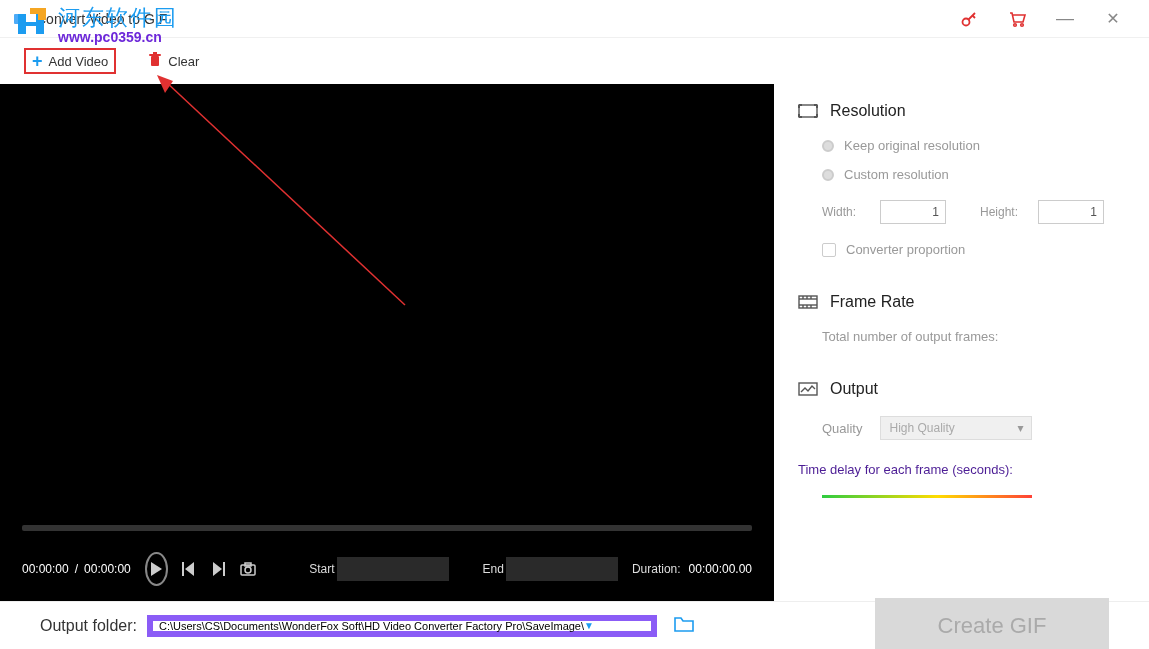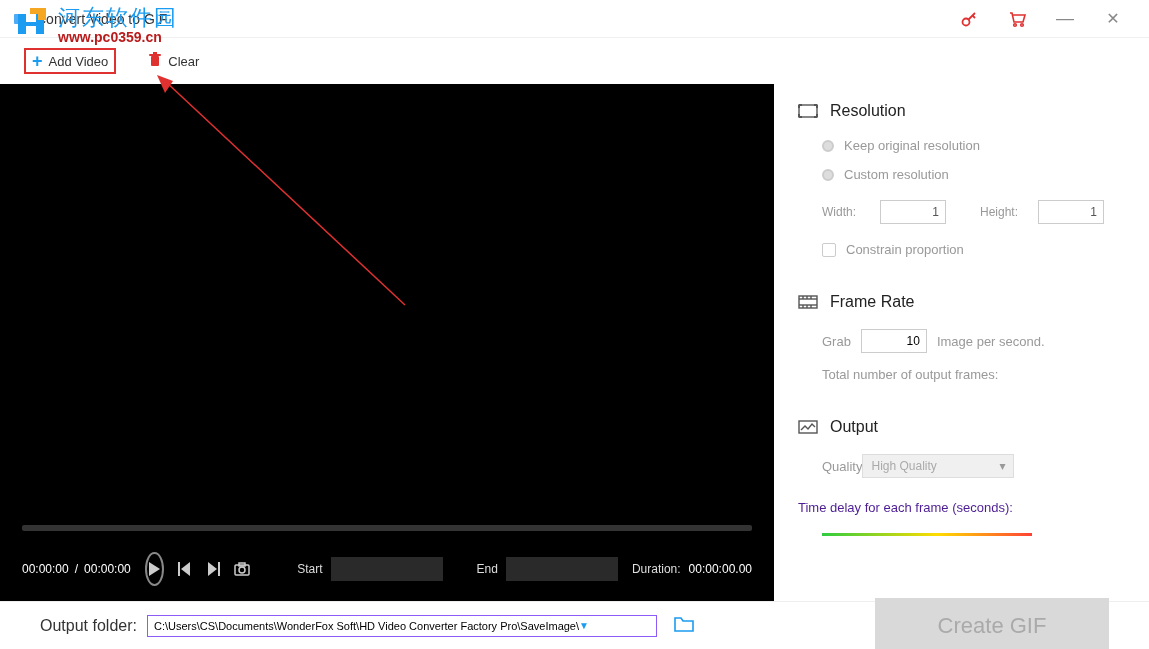--- a/index.html
+++ b/index.html
@@ -24,21 +24,21 @@
     .trash-icon { color: #e03131; }
     
     .main { display: flex; height: 517px; }
     .left-panel { width: 774px; background: #000; display: flex; flex-direction: column; }
     .video-preview { flex: 1; background: #000; }
     .timeline-bar { height: 6px; background: #333; margin: 8px 22px 6px 22px; border-radius: 2px; }
     .video-controls { height: 64px; display: flex; align-items: center; padding: 0 22px; color: #fff; font-size: 12px; gap: 14px; }
     .time-display { display: flex; align-items: center; gap: 6px; }
     .ctrl-btn { width: 24px; height: 24px; display: flex; align-items: center; justify-content: center; cursor: pointer; color: #ccc; }
     .play-btn { width: 34px; height: 34px; border: 2px solid #888; border-radius: 50%; display: flex; align-items: center; justify-content: center; }
-    .range-block { display: flex; align-items: center; gap: 8px; }
+    .range-block { display: flex; align-items: center; gap: 2px; }
     .range-label { color: #ddd; }
     .range-input { width: 112px; height: 24px; background: #2a2a2a; border: none; }
     .duration-block { margin-left: auto; display: flex; align-items: center; gap: 8px; }
     
     .right-panel { flex: 1; background: #fff; padding: 18px 24px 18px 24px; overflow-y: auto; }
     .section { margin-bottom: 36px; }
     .section-head { display: flex; align-items: center; gap: 12px; margin-bottom: 18px; }
     .section-icon { width: 20px; height: 16px; display: flex; align-items: center; justify-content: center; }
     .section-title { font-size: 16px; color: #222; }
     .option-row { display: flex; align-items: center; gap: 10px; margin-bottom: 14px; margin-left: 24px; }
@@ -46,37 +46,37 @@
     .option-label { font-size: 13px; color: #999; }
     .dim-row { display: flex; align-items: center; gap: 12px; margin-left: 24px; margin-top: 18px; }
     .dim-label { font-size: 12px; color: #999; width: 46px; }
     .dim-input { width: 66px; height: 24px; border: 1px solid #ccc; text-align: right; padding: 0 6px; font-size: 12px; color: #555; }
     .check-row { display: flex; align-items: center; gap: 10px; margin-left: 24px; margin-top: 18px; }
     .checkbox { width: 14px; height: 14px; border: 1px solid #ccc; border-radius: 2px; }
     .fr-row { display: flex; align-items: center; gap: 10px; margin-left: 24px; }
     .fr-input { width: 66px; height: 24px; border: 1px solid #ccc; text-align: right; padding: 0 6px; font-size: 12px; }
     .fr-suffix { font-size: 13px; color: #999; }
     .fr-total { margin-left: 24px; margin-top: 14px; font-size: 13px; color: #999; }
-    .quality-row { display: flex; align-items: center; margin-left: 24px; text-align: center; }
+    .quality-row { display: flex; align-items: center; gap: 18px; margin-left: 24px; text-align: center; }
     .quality-select { width: 152px; height: 24px; border: 1px solid #ddd; background: #f0f0f0; font-size: 12px; color: #aaa; display: flex; align-items: center; justify-content: space-between; padding: 0 8px; }
     .delay-label { margin-top: 22px; font-size: 13px; color: #4c1d95; }
     .gradient-bar { margin-left: 24px; margin-top: 18px; height: 3px; width: 210px; background: linear-gradient(90deg, #2ecc40 0%, #ffdc00 55%, #ff4136 100%); }
     
     .footer { height: 48px; display: flex; align-items: center; padding: 0 40px; background: #fff; border-top: 1px solid #eee; }
     .output-label { font-size: 16px; color: #333; margin-right: 10px; }
-    .output-input { width: 510px; height: 22px; border: 1px solid #8b5cf6; font-size: 11px; padding: 0 6px; color: #000; display: flex; align-items: center; }
+    .output-input { width: 510px; height: 22px; border: 6px solid #8b5cf6; font-size: 11px; padding: 0 6px; color: #000; display: flex; align-items: center; }
     .dropdown-arrow { color: #1c9cf0; font-size: 10px; }
     .folder-icon { margin-left: 16px; cursor: pointer; }
     .create-btn { margin-left: auto; width: 234px; height: 55px; background: #d9d9d9; color: #aaa; font-size: 22px; display: flex; align-items: center; justify-content: center; cursor: pointer; }
     
     .watermark { position: absolute; top: 0px; left: 8px; pointer-events: none; z-index: 999; display: flex; align-items: center; }
     .watermark-logo { width: 48px; height: 48px; position: relative; }
     .watermark-text { margin-left: 2px; }
     .wm-chinese { font-size: 22px; font-weight: normal; color: #1c9cf0; letter-spacing: 2px; }
-    .wm-url { font-size: 14px; font-weight: bold; color: #b91c1c; margin-top: -4px; }
+    .wm-url { font-size: 14px; font-weight: bold; color: #6d28d9; margin-top: -4px; }
     
     .annotation-arrow { position: absolute; top: 75px; left: 155px; pointer-events: none; z-index: 998; }
   </style>
 </head>
 <body>
 
 <div class="watermark">
   <div class="watermark-logo">
     <svg width="48" height="48" viewBox="0 0 48 48">
       <path d="M 10 14 L 10 34 L 18 34 L 18 26 L 28 26 L 28 34 L 36 34 L 36 14 L 28 14 L 28 22 L 18 22 L 18 14 Z" fill="#1c9cf0"></path>
@@ -213,46 +213,41 @@
       </div>
       <div class="dim-row">
         <span class="dim-label">Width:</span>
         <input class="dim-input" value="1" style="">
         <span style="width:10px"></span>
         <span class="dim-label">Height:</span>
         <input class="dim-input" value="1" style="">
       </div>
       <div class="check-row">
         <span class="checkbox"></span>
-        <span class="option-label">Constrain proportion</span>
+        <span class="option-label">Converter proportion</span>
       </div>
     </div>
 
     <div class="section">
       <div class="section-head">
         <span class="section-icon">
           <svg width="20" height="14" viewBox="0 0 20 14" fill="none" stroke="#555" stroke-width="1.4">
               <rect x="1" y="1" width="18" height="12"></rect>
               <line x1="1" y1="4" x2="19" y2="4"></line>
               <line x1="1" y1="10" x2="19" y2="10"></line>
               <line x1="5" y1="1" x2="5" y2="4"></line>
               <line x1="9" y1="1" x2="9" y2="4"></line>
               <line x1="13" y1="1" x2="13" y2="4"></line>
               <line x1="5" y1="10" x2="5" y2="13"></line>
               <line x1="9" y1="10" x2="9" y2="13"></line>
               <line x1="13" y1="10" x2="13" y2="13"></line>
             </svg>
         </span>
         <span class="section-title">Frame Rate</span>
       </div>
-      <div class="fr-row">
-        <span class="option-label">Grab</span>
-        <input class="fr-input" value="10" style="">
-        <span class="fr-suffix">Image per second.</span>
-      </div>
       <div class="fr-total">Total number of output frames:</div>
     </div>
 
     <div class="section">
       <div class="section-head">
         <span class="section-icon">
           <svg width="20" height="14" viewBox="0 0 20 14" fill="none" stroke="#555" stroke-width="1.4">
               <rect x="1" y="1" width="18" height="12"></rect>
               <polyline points="3,10 7,6 10,9 14,4 17,7"></polyline>
             </svg>

